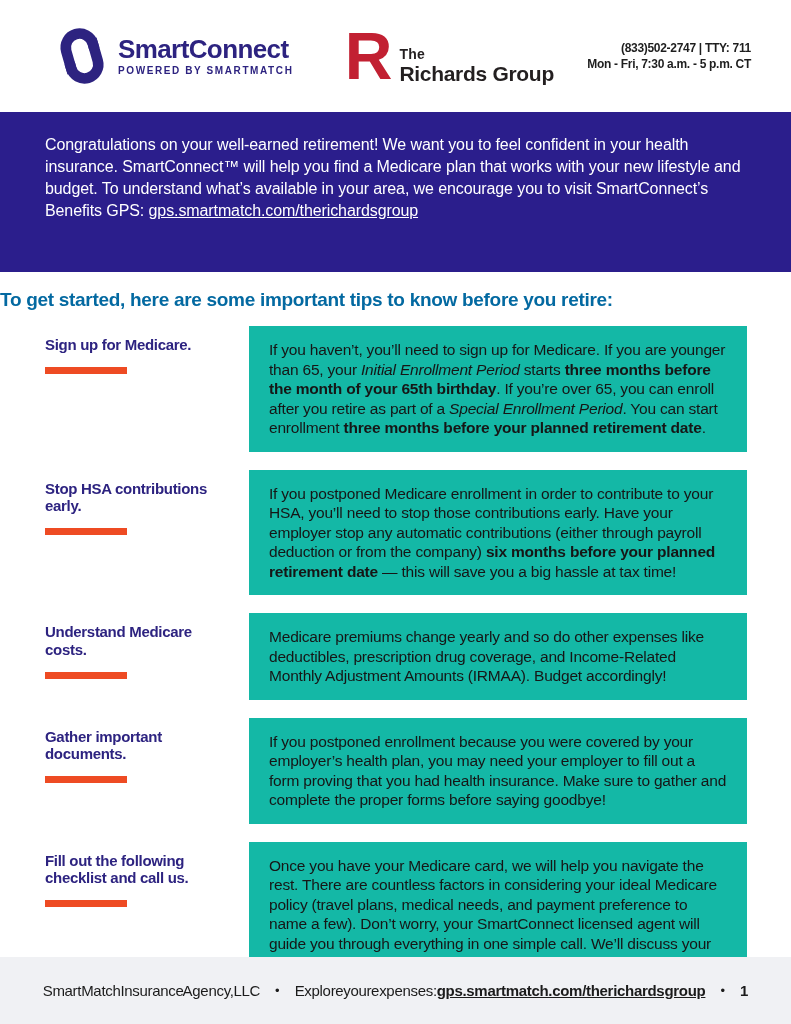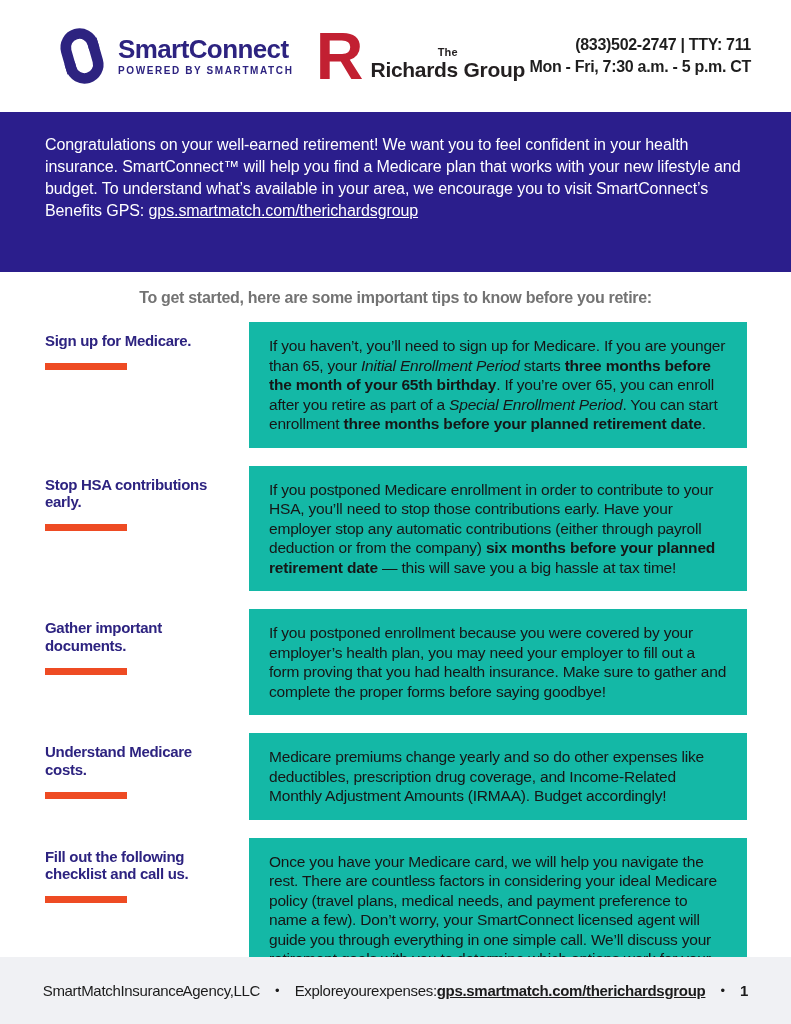--- a/index.html
+++ b/index.html
@@ -28,24 +28,24 @@
   .sc-tagline {
     font-size:10px; font-weight:bold; color:#2d2380;
     letter-spacing:1.6px; margin-top:2px; white-space:nowrap;text-align:right;
   }
   .rg-logo { display:flex; align-items:flex-start; gap:9px; margin-left:18px; }
   .rg-r {
     font-size:66px; line-height:0.92; font-weight:bold;
     color:#c22032; letter-spacing:-2px;
   }
   .rg-text { margin-top:20px; }
-  .rg-the { font-size:11px; font-weight:bold; color:#231f20; letter-spacing:0.2px;text-align:center; }
+  .rg-the { font-size:14px; font-weight:bold; color:#231f20; letter-spacing:0.2px; }
   .rg-name { font-size:21px; font-weight:bold; color:#231f20; letter-spacing:-0.3px; }
   .contact {
-    text-align:right; font-size:16px; font-weight:bold;
+    text-align:right; font-size:12px; font-weight:bold;
     color:#1e1e1e; line-height:1.35; letter-spacing:-0.3px; white-space:nowrap;
   }
 
   
   .banner {
     background:#2b1e8c; color:#ffffff;
     padding:22px 34px 24px 45px;
     min-height:160px;
   }
   .banner-title {
@@ -53,22 +53,22 @@
     margin:4px 0 16px 0;
   }
   .banner-text {
     font-size:16px; line-height:1.38; letter-spacing:-0.1px;
     max-width:712px;
   }
   .banner-link { color:#ffffff; text-decoration:underline; }
 
   
   .section-heading {
-    text-align:center; color:#737373; font-weight:bold;
-    font-size:16px; letter-spacing:-0.3px;
+    color:#0369a1; font-weight:bold;
+    font-size:19px; letter-spacing:-0.3px;
     margin:17px 0 15px 0;
   }
 
   
   .tips { padding:0 44px; }
   .tip-row { display:flex; margin-bottom:18px; }
   .tip-left { width:205px; flex-shrink:0; padding:10px 14px 0 1px; }
   .tip-heading {
     color:#2d2380; font-weight:bold; font-size:15px;
     line-height:1.18; letter-spacing:-0.3px;
@@ -154,32 +154,32 @@
     <div class="tip-row">
       <div class="tip-left">
         <div class="tip-heading">Stop HSA contributions early.</div>
         <div class="tip-underline"></div>
       </div>
       <div class="tip-body"><span>If you postponed Medicare enrollment in order to contribute to your HSA, you’ll need to stop those contributions early. Have your employer stop any automatic contributions (either through payroll deduction or from the company) </span><span class="seg-b">six months before your planned retirement date</span><span> — this will save you a big hassle at tax time!</span></div>
     </div>
 
     <div class="tip-row">
       <div class="tip-left">
+        <div class="tip-heading">Understand Medicare costs.</div>
+        <div class="tip-underline"></div>
+      </div>
+      <div class="tip-body"><span>Medicare premiums change yearly and so do other expenses like deductibles, prescription drug coverage, and Income-Related Monthly Adjustment Amounts (IRMAA). Budget accordingly!</span></div>
+    </div>
+
+    <div class="tip-row">
+      <div class="tip-left">
         <div class="tip-heading">Gather important documents.</div>
         <div class="tip-underline"></div>
       </div>
       <div class="tip-body"><span>If you postponed enrollment because you were covered by your employer’s health plan, you may need your employer to fill out a form proving that you had health insurance. Make sure to gather and complete the proper forms before saying goodbye!</span></div>
-    </div>
-
-    <div class="tip-row">
-      <div class="tip-left">
-        <div class="tip-heading">Understand Medicare costs.</div>
-        <div class="tip-underline"></div>
-      </div>
-      <div class="tip-body"><span>Medicare premiums change yearly and so do other expenses like deductibles, prescription drug coverage, and Income-Related Monthly Adjustment Amounts (IRMAA). Budget accordingly!</span></div>
     </div>
 
     <div class="tip-row">
       <div class="tip-left">
         <div class="tip-heading">Fill out the following checklist and call us.</div>
         <div class="tip-underline"></div>
       </div>
       <div class="tip-body"><span>Once you have your Medicare card, we will help you navigate the rest. There are countless factors in considering your ideal Medicare policy (travel plans, medical needs, and payment preference to name a few). Don’t worry, your SmartConnect licensed agent will guide you through everything in one simple call. We’ll discuss your retirement goals with you to determine which options work for your new lifestyle and budget.</span></div>
     </div>
 

